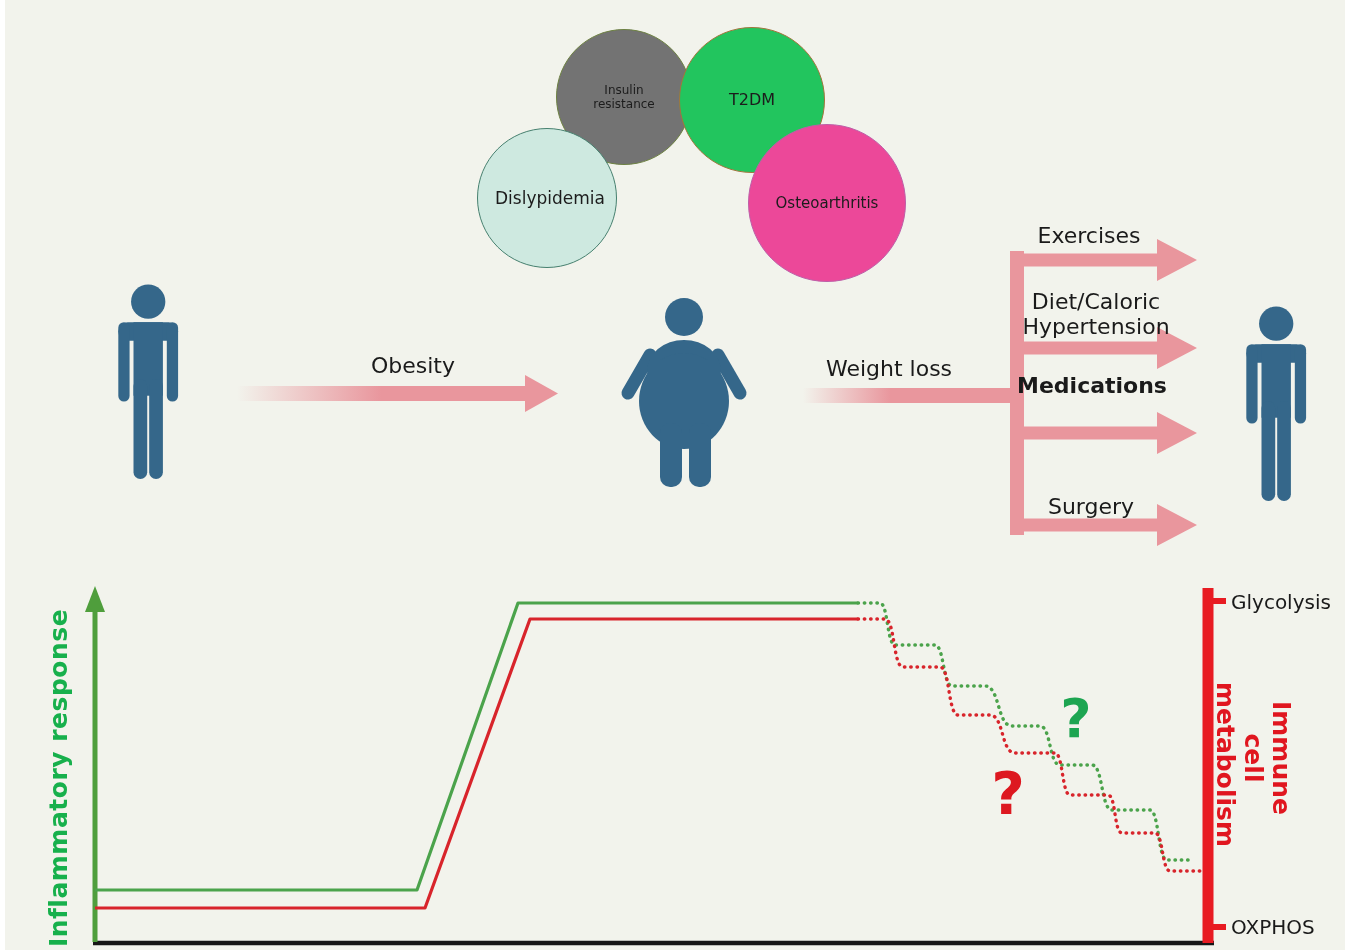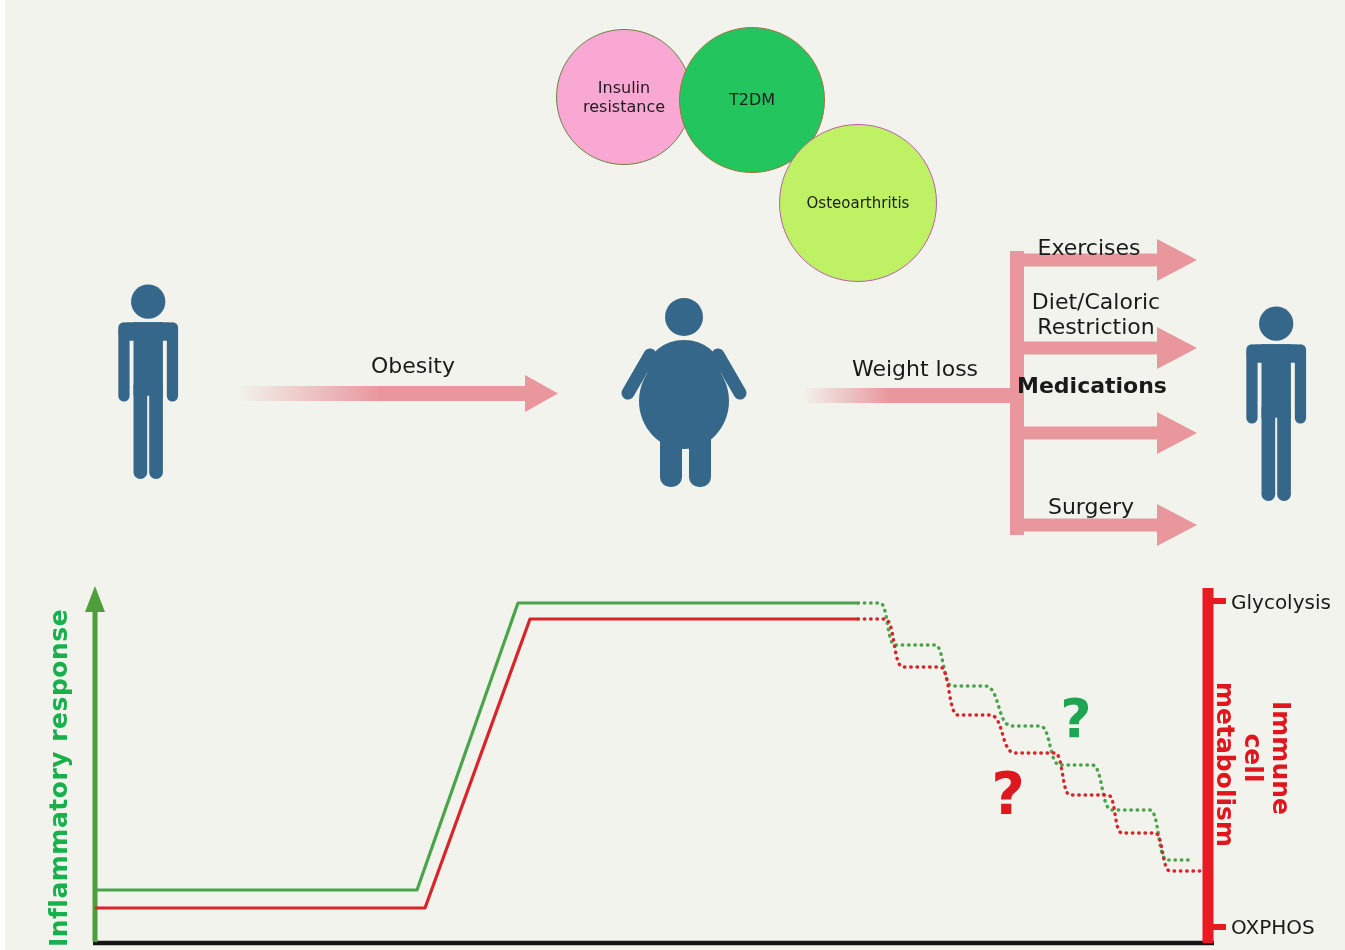--- a/index.html
+++ b/index.html
@@ -10,24 +10,24 @@
     color:#1c1c1c;
   }
   .edge-strip { position:absolute; left:0; top:0; width:5px; height:100%; background:#ffffff; z-index:40; }
 
   
   .circle {
     position:absolute; border-radius:50%;
     display:flex; align-items:center; justify-content:center;
     text-align:center; line-height:1.2; color:#1c1c1c; z-index:10;
   }
-  .c-insulin        { left:556px; top:29px;  width:134px; height:134px; background:#f9a8d4; border:1.5px solid #6d8142; font-size:16px; }
+  .c-insulin        { left:556px; top:29px;  width:134px; height:134px; background:#737373; border:1.5px solid #6d8142; font-size:12px; }
   .c-t2dm           { left:679px; top:27px;  width:144px; height:144px; background:#22c55e; border:1.5px solid #a1763d; font-size:16px; }
   .c-dislypidemia   { left:477px; top:128px; width:138px; height:138px; background:#cee9e0; border:1.5px solid #47806f; font-size:17px; }
-  .c-osteoarthritis { left:779px; top:124px; width:156px; height:156px; background:#bef264; border:1.5px solid #bd5fa8; font-size:15px; }
+  .c-osteoarthritis { left:748px; top:124px; width:156px; height:156px; background:#ec4899; border:1.5px solid #bd5fa8; font-size:15px; }
   .c-hypertension   { left:604px; top:128px; width:140px; height:140px; background:#c7cde5; border:1.5px solid #32406b; font-size:17px; }
   .circle span { display:block; max-width:104px; }
 
   svg.art { position:absolute; left:0; top:0; z-index:5; }
 
   
   .lbl {
     position:absolute; transform:translate(-50%,-50%);
     white-space:nowrap; font-size:22px; color:#1a1a1a; z-index:20;
     text-align:center; line-height:1.12;
@@ -52,20 +52,23 @@
 <body>
 
 <div class="canvas">
   <div class="edge-strip"></div>
 
   <div class="circle c-insulin">
     <span>Insulin resistance</span>
   </div>
   <div class="circle c-t2dm">
     <span>T2DM</span>
+  </div>
+  <div class="circle c-dislypidemia">
+    <span>Dislypidemia</span>
   </div>
   <div class="circle c-osteoarthritis">
     <span>Osteoarthritis</span>
   </div>
 
   <svg class="art" width="1345" height="950" viewBox="0 0 1345 950">
     <defs>
       <linearGradient id="gradObesity" x1="0" y1="0" x2="1" y2="0">
         <stop offset="0" stop-color="#e9969d" stop-opacity="0"></stop>
         <stop offset="0.5" stop-color="#e9969d" stop-opacity="1"></stop>
@@ -123,23 +126,23 @@
 
     <g fill="none" stroke-linejoin="round">
       <path d="M95,890 H417 L518,603 H858" stroke="#4ba34b" stroke-width="3.2"></path>
       <path d="M95,908 H425 L530,619 H858" stroke="#d8242b" stroke-width="3.2"></path>
       <path stroke="#4ba34b" stroke-width="3.4" stroke-linecap="round" stroke-dasharray="0.5 5.8" d="M858,603 H880 C888,603 887,645 895,645 H935 C944,645 943,686 952,686 H985 C1000,686 997,726 1012,726 H1040 C1051,726 1049,765 1060,765 H1092 C1103,765 1101,810 1112,810 H1150 C1159,810 1158,860 1167,860 H1193"></path>
       <path stroke="#d8242b" stroke-width="3.4" stroke-linecap="round" stroke-dasharray="0.5 5.8" d="M858,619 H885 C895,619 893,667 903,667 H940 C950,667 948,715 958,715 H990 C1004,715 1001,753 1015,753 H1055 C1063,753 1062,795 1070,795 H1108 C1116,795 1114,833 1122,833 H1155 C1163,833 1162,871 1170,871 H1200"></path>
     </g>
   </svg>
 
   <div class="lbl" style="left:393px; top:366px;margin-left:20px;">Obesity</div>
-  <div class="lbl" style="left:915px; top:369px;text-align:center;">Weight loss</div>
-  <div class="lbl" style="left:1089px; top:248px;">Exercises</div>
-  <div class="lbl wrap lbl-diet" style="left:1096px; top:315px;">Diet/Caloric Restriction</div>
+  <div class="lbl" style="left:889px; top:369px;text-align:center;">Weight loss</div>
+  <div class="lbl" style="left:1089px; top:236px;">Exercises</div>
+  <div class="lbl wrap lbl-diet" style="left:1096px; top:315px;">Diet/Caloric Hypertension</div>
   <div class="lbl" style="left:1092px; top:386px;font-weight:bold;">Medications</div>
   <div class="lbl" style="left:1091px; top:507px;">Surgery</div>
 
   <div class="lbl rot-left" style="left:59px; top:778px;">Inflammatory response</div>
   <div class="lbl rot-right" style="left:1253px; top:758px;">Immune cell metabolism</div>
   <div class="lbl axis-side" style="left:1231px; top:602px; transform:translateY(-50%);">Glycolysis</div>
   <div class="lbl axis-side" style="left:1231px; top:927px; transform:translateY(-50%);">OXPHOS</div>
   <div class="lbl qmark q-green" style="left:1076px; top:719px;">?</div>
   <div class="lbl qmark q-red" style="left:1008px; top:794px;">?</div>
 </div>

